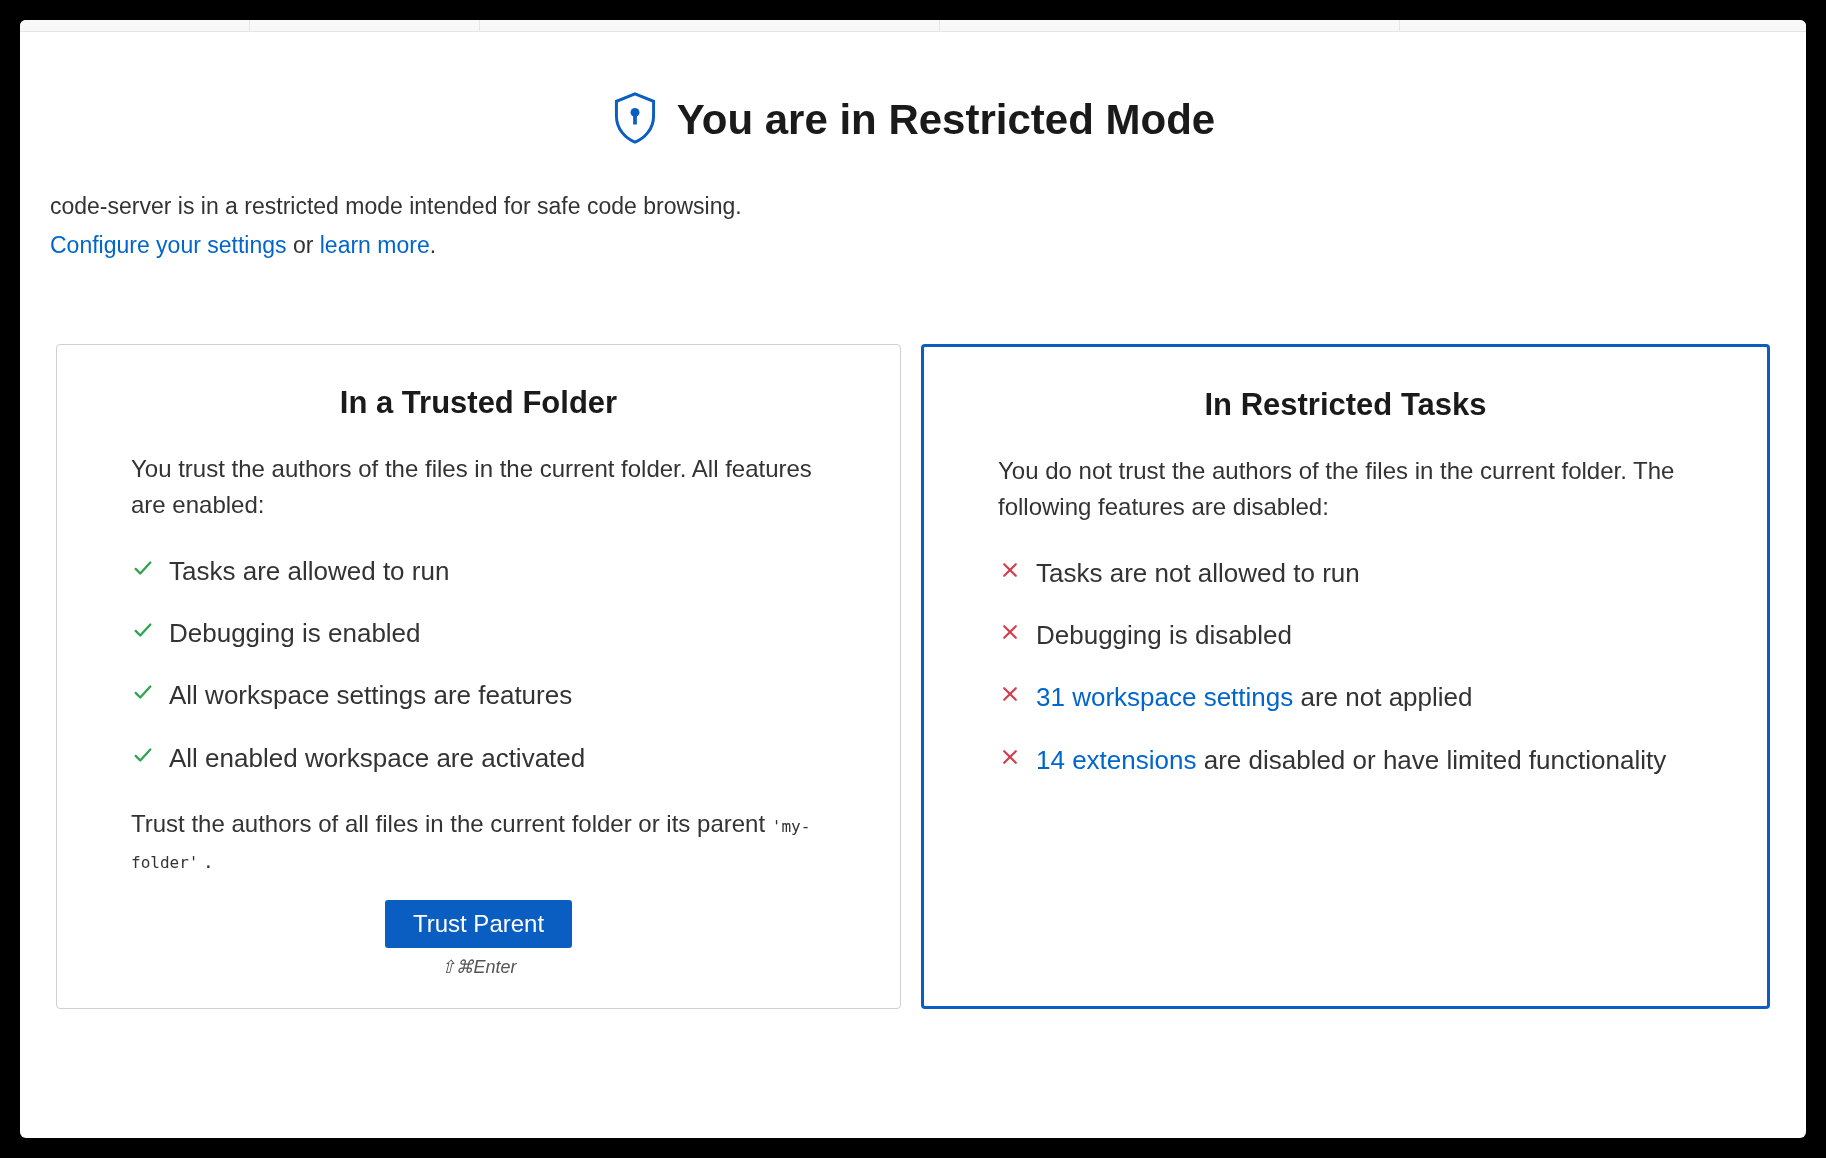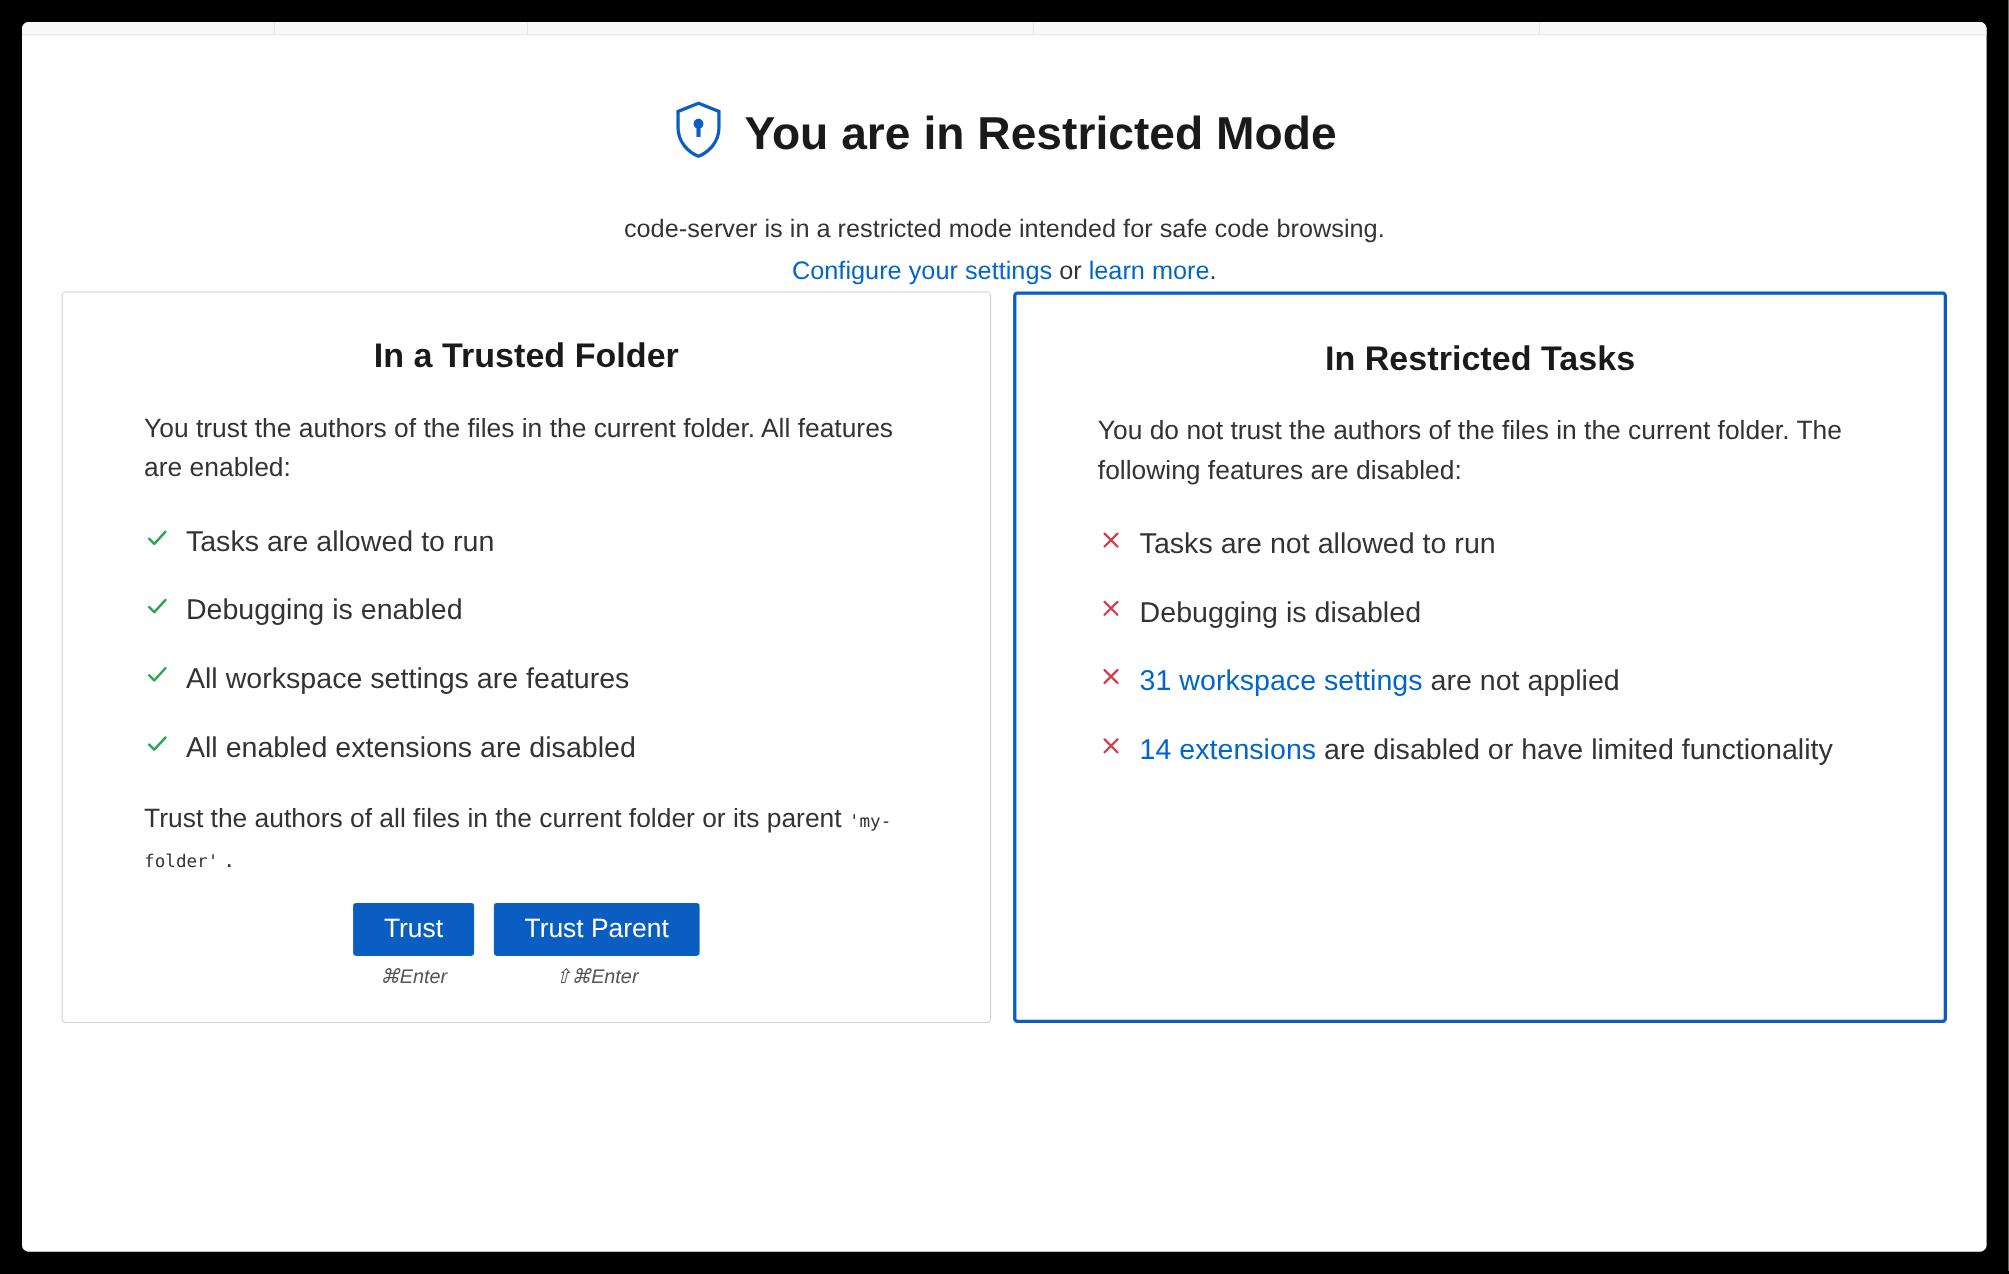--- a/index.html
+++ b/index.html
@@ -30,21 +30,21 @@
     }
     .tab-placeholder {
       width: 230px;
       height: 100%;
       border-right: 1px solid #e5e5e5;
     }
     .content-area {
       padding: 60px 30px 30px 30px;
     }
     .header-section {
-      text-align: center;
+      margin-bottom: 80px;
     }
     .title-row {
       display: flex;
       align-items: center;
       justify-content: center;
       gap: 18px;
       margin-bottom: 40px;
     }
     .shield-icon svg {
       width: 48px;
@@ -233,32 +233,28 @@
                 </svg>
               </span>
             <span class="feature-text">All workspace settings are features</span>
           </li>
           <li class="feature-item">
             <span class="icon-wrap check-icon">
                 <svg viewBox="0 0 24 24" fill="none" stroke-width="2.5" stroke-linecap="round" stroke-linejoin="round">
                   <polyline points="4 13 9 18 20 6"></polyline>
                 </svg>
               </span>
-            <span class="feature-text">All enabled extensions are disabled</span>
+            <span class="feature-text">All enabled workspace are activated</span>
           </li>
         </ul>
         <p class="trust-prompt">
           <span>Trust the authors of all files in the current folder or its parent </span><span class="folder-name">'my-folder'</span><span> .</span>
         </p>
         <div class="button-row">
           <div class="button-group">
-            <button class="btn">Trust</button>
-            <span class="keybind">⌘Enter</span>
-          </div>
-          <div class="button-group">
             <button class="btn">Trust Parent</button>
             <span class="keybind">⇧⌘Enter</span>
           </div>
         </div>
       </div>
 
       <div class="panel panel-restricted">
         <h2 class="panel-title">In Restricted Tasks</h2>
         <p class="panel-desc">You do not trust the authors of the files in the current folder. The following features are disabled:</p>
         <ul class="feature-list">

